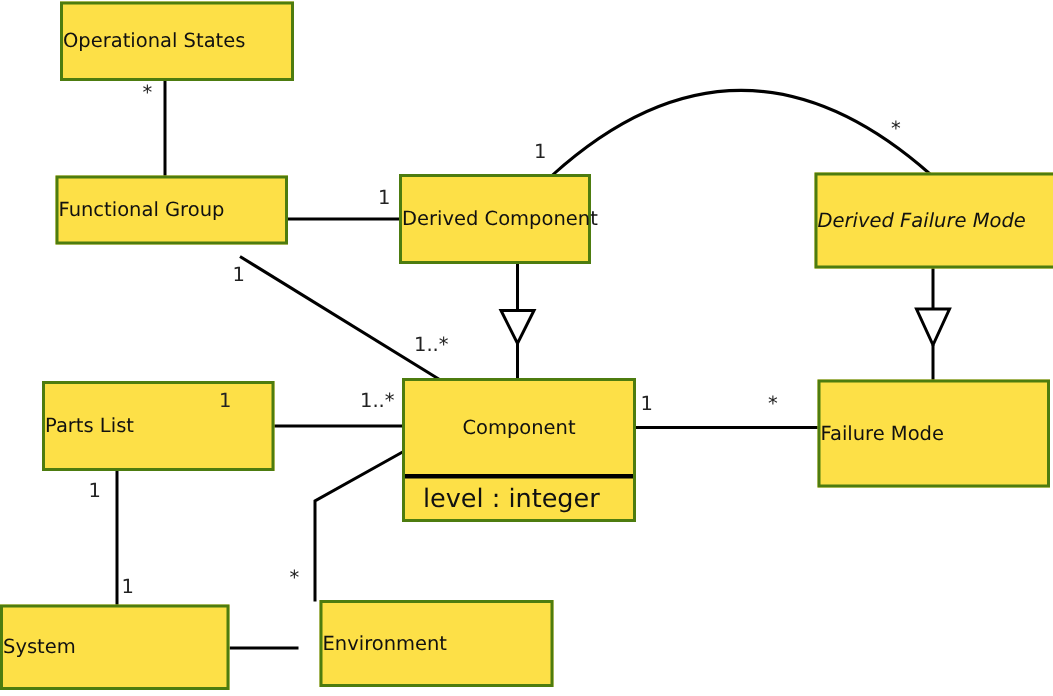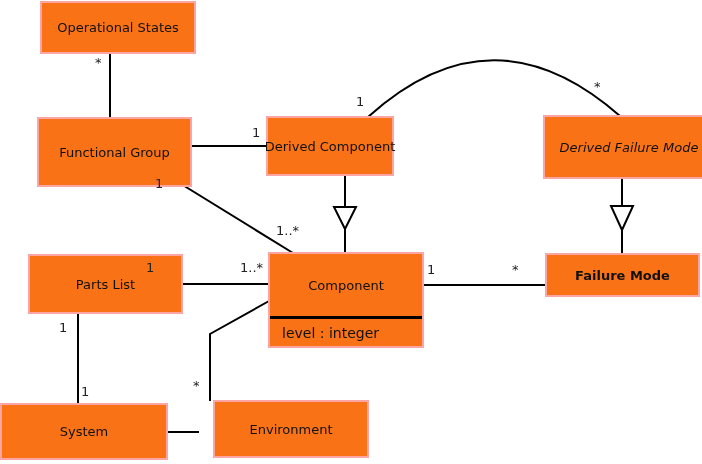--- a/index.html
+++ b/index.html
@@ -11,25 +11,25 @@
     font-family: "DejaVu Sans", sans-serif;
     overflow: hidden;
   }
   svg.edges {
     position: absolute;
     left: 0; top: 0;
   }
   .umlbox {
     position: absolute;
     box-sizing: border-box;
-    background: #f97316;
-    border: 2px solid #fca5a5;
+    background: #fde047;
+    border: 2px solid #4d7c0f;
     display: flex;
     align-items: center;
-    justify-content: center;
+    justify-content: flex-start;
     font-size: 13px;
     color: #111111;
     white-space: nowrap;
   }
   .umlbox.compartments {
     display: block;
     padding: 0;
   }
   .umlbox.compartments .box-name {
     height: 62px;
@@ -37,21 +37,21 @@
     align-items: center;
     justify-content: center;
   }
   .umlbox.compartments .box-attrs {
     border-top: 3px solid #000000;
     height: 27px;
     display: flex;
     align-items: center;
     justify-content: flex-start;
     padding-left: 12px;
-    font-size: 14px;
+    font-size: 17px;
   }
   .mult {
     position: absolute;
     font-size: 13px;
     line-height: 1;
     color: #222222;
     white-space: nowrap;
   }
 </style>
 </head>
@@ -78,46 +78,46 @@
     <line x1="423" y1="285" x2="547" y2="285"></line>
     <line x1="78" y1="313" x2="78" y2="404"></line>
     <line x1="153" y1="432" x2="199" y2="432"></line>
     <polyline points="269,301 210,334 210,401"></polyline>
   </svg>
 
   <div class="umlbox" style="left:40px; top:1px; width:156px; height:53px;">
     <span>Operational States</span>
   </div>
 
-  <div class="umlbox" style="left:37px; top:117px; width:155px; height:70px;">
+  <div class="umlbox" style="left:37px; top:117px; width:155px; height:46px;">
     <span>Functional Group</span>
   </div>
 
   <div class="umlbox" style="left:266px; top:116px; width:128px; height:60px;">
     <span>Derived Component</span>
   </div>
 
   <div class="umlbox" style="left:543px; top:115px; width:172px; height:64px;font-style:italic;">
     <span>Derived Failure Mode</span>
   </div>
 
   <div class="umlbox" style="left:0px; top:254px; width:155px; height:60px;margin-left:28px;">
     <span>Parts List</span>
   </div>
 
   <div class="umlbox compartments" style="left:268px; top:252px; width:156px; height:96px;">
     <div class="box-name">Component</div>
     <div class="box-attrs">level : integer</div>
   </div>
 
-  <div class="umlbox" style="left:545px; top:253px; width:155px; height:44px;font-weight:bold;">
+  <div class="umlbox" style="left:545px; top:253px; width:155px; height:72px;">
     <span>Failure Mode</span>
   </div>
 
-  <div class="umlbox" style="left:0px; top:403px; width:168px; height:57px;">
+  <div class="umlbox" style="left:0px; top:403px; width:153px; height:57px;">
     <span>System</span>
   </div>
 
   <div class="umlbox" style="left:213px; top:400px; width:156px; height:58px;">
     <span>Environment</span>
   </div>
 
   <span class="mult" style="left:95px;  top:56px;">*</span>
   <span class="mult" style="left:252px; top:126px;">1</span>
   <span class="mult" style="left:356px; top:95px;">1</span>

